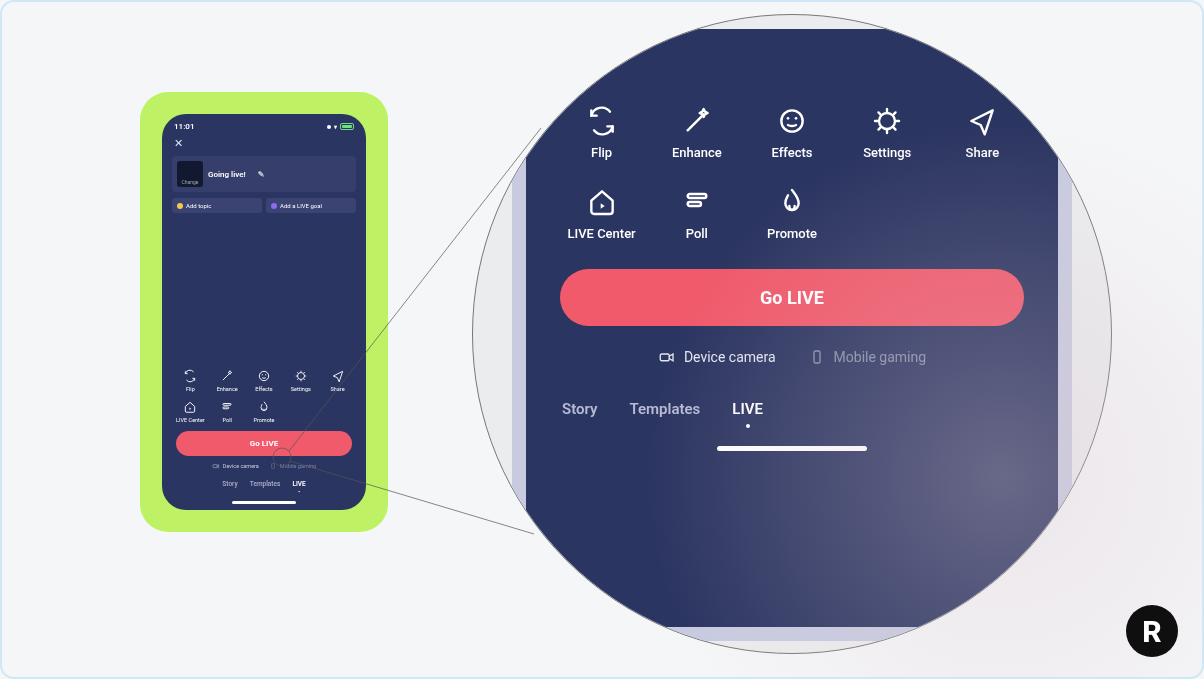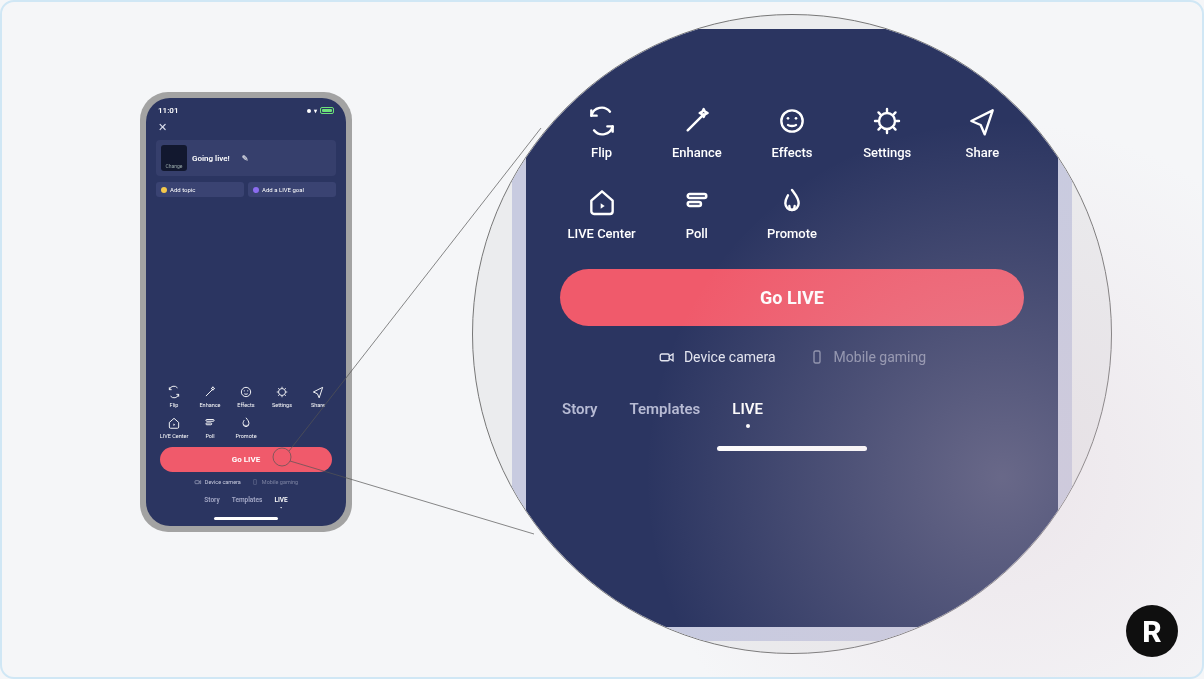--- a/index.html
+++ b/index.html
@@ -21,25 +21,25 @@
     width: 700px; height: 700px;
     background: radial-gradient(circle at 60% 60%, rgba(220,200,210,.35), rgba(255,255,255,0) 60%);
     pointer-events: none;
   }
 
   
   .phone {
     position: absolute;
     left: 138px;
     top: 90px;
-    width: 212px;
+    width: 248px;
     height: 440px;
     border-radius: 28px;
-    background: #a3a3a3;
-    padding: 6px;
+    background: #bef264;
+    padding: 22px;
   }
   .screen {
     width: 100%; height: 100%;
     background: #2b3561;
     border-radius: 24px;
     color: #fff;
     font-size: 7px;
     display: flex;
     flex-direction: column;
     overflow: hidden;

